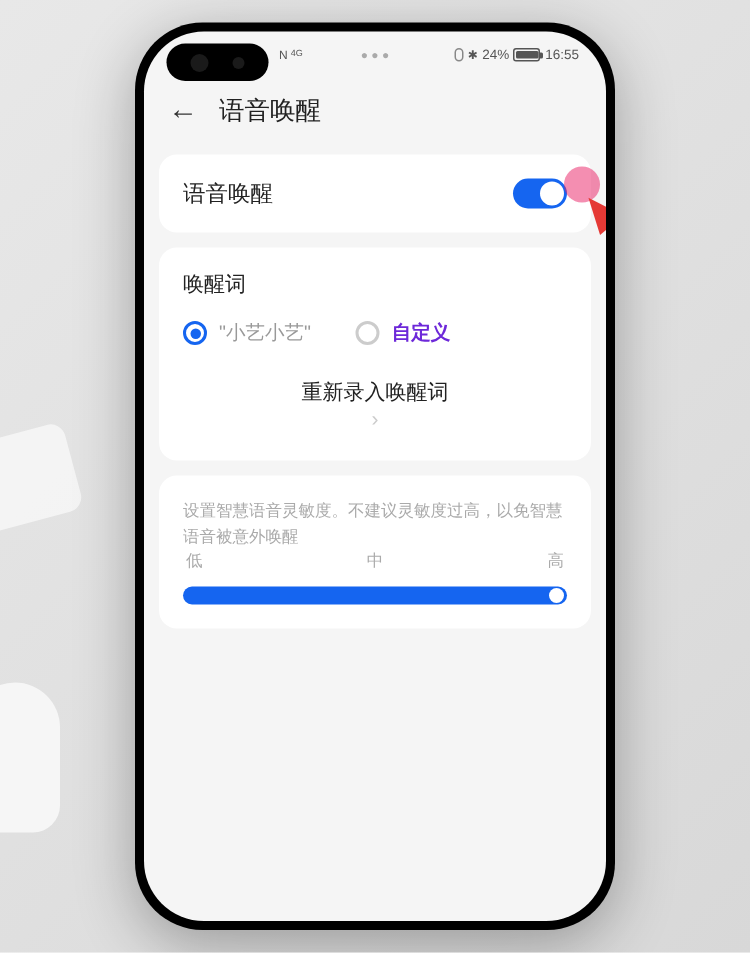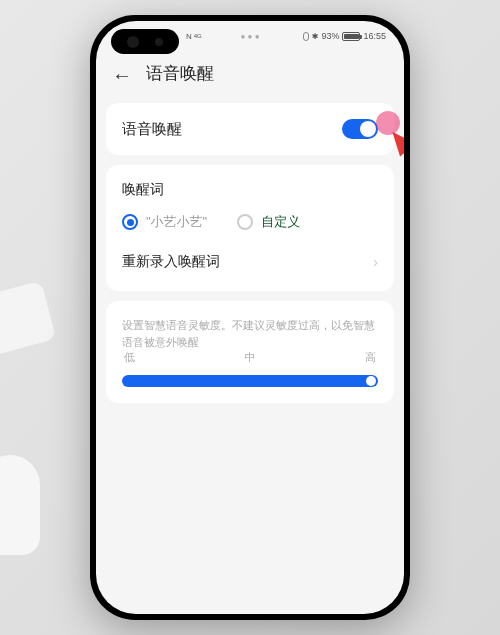--- a/index.html
+++ b/index.html
@@ -230,28 +230,30 @@
       width: 7px;
       height: 7px;
       background: #1565f0;
       border-radius: 50%;
     }
     .radio-label {
       font-size: 13px;
       color: #999;
     }
     .radio-label.dark {
-      color: #14532d;
+      color: #6d28d9;
+      font-weight: bold;
     }
     .nav-row {
       display: flex;
       justify-content: space-between;
       align-items: center;
       padding: 4px 0;
       cursor: pointer;
+      flex-direction: column;
     }
     .nav-label {
       font-size: 14px;
       color: #222;
     }
     .chevron {
       color: #ccc;
       font-size: 14px;
     }
     .sensitivity-title {
@@ -332,21 +334,21 @@
 
     <div class="status-bar">
       <div class="status-left">
         <span>N</span>
         <span style="font-size:6px">4G</span>
       </div>
       <div class="status-middle">● ● ●</div>
       <div class="status-right">
         <span class="mic-icon"></span>
         <span style="font-size:8px">✱</span>
-        <span>93%</span>
+        <span>24%</span>
         <span class="battery-icon">
             <span class="battery-fill"></span>
           </span>
         <span>16:55</span>
       </div>
     </div>
 
     <div class="header">
       <span class="back-arrow">←</span>
       <span class="header-title">语音唤醒</span>

